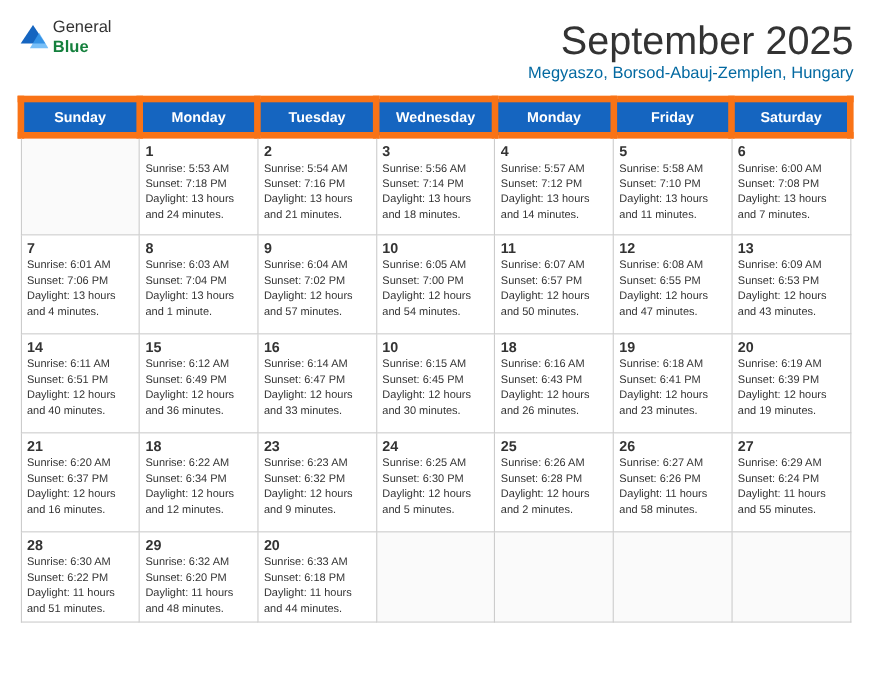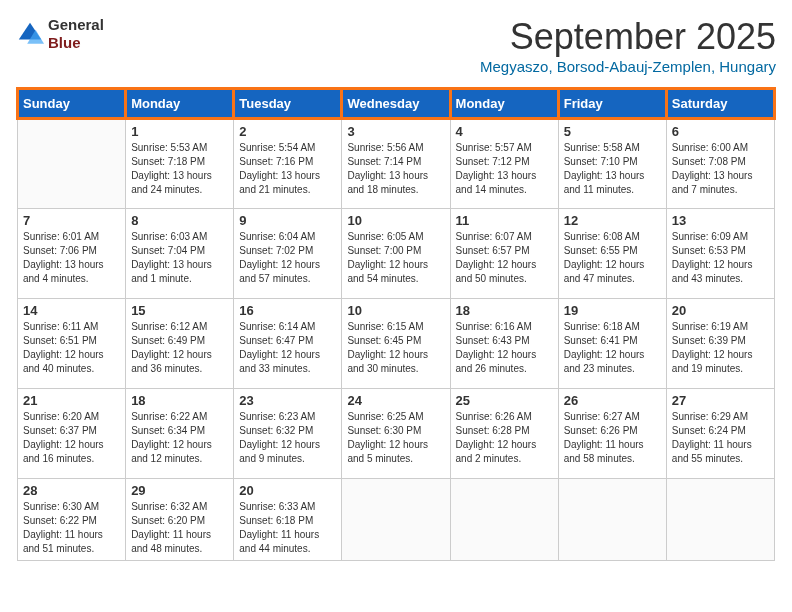--- a/index.html
+++ b/index.html
@@ -14,42 +14,42 @@
       display: flex;
       justify-content: space-between;
       align-items: flex-start;
       margin-bottom: 12px;
     }
     .logo {
       display: flex;
       align-items: center;
       gap: 4px;
     }
-    .logo-text-general { font-size: 15px; font-weight: bold; color: #333; }
-    .logo-text-blue { font-size: 15px; font-weight: bold; color: #7f1d1d; }
+    .logo-text-general { font-size: 15px; font-weight: normal; color: #333; }
+    .logo-text-blue { font-size: 15px; font-weight: bold; color: #15803d; }
     .logo-icon {
       width: 28px;
       height: 28px;
     }
     .title-block { text-align: right; }
     .month-title { font-size: 36px; color: #333; font-weight: normal; }
     .location-title { font-size: 15px; color: #0369a1; }
     table {
       width: 100%;
       border-collapse: collapse;
       table-layout: fixed;
     }
     thead th {
       background-color: #1565c0;
       color: #fff;
       font-size: 13px;
       font-weight: bold;
       padding: 6px 4px;
-      text-align: left;
-      border: 3px solid #f97316;
+      text-align: center;
+      border: 6px solid #f97316;
     }
     tbody td {
       border: 1px solid #ccc;
       vertical-align: top;
       padding: 4px 5px;
       font-size: 10.5px;
       color: #333;
       height: 90px;
     }
     .day-number {

